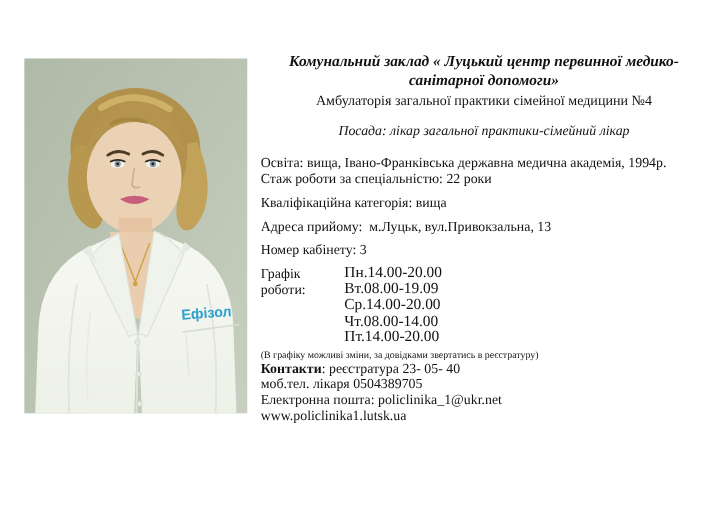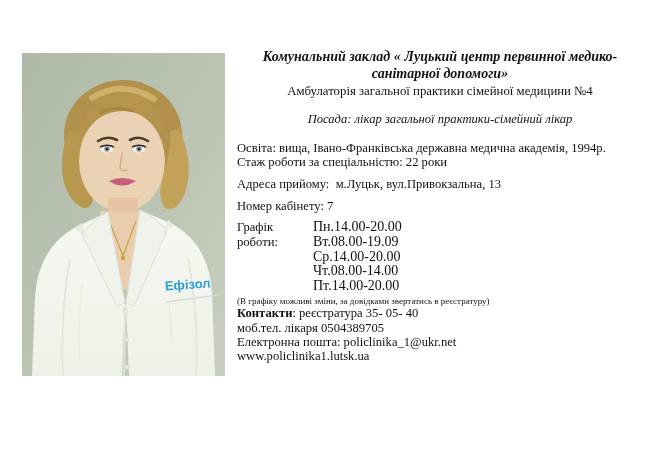--- a/index.html
+++ b/index.html
@@ -103,35 +103,36 @@
     </svg>
   </div>
 
   <div class="content">
     <div class="title">Комунальний заклад « Луцький центр первинної медико-санітарної допомоги»</div>
     <div class="subtitle">Амбулаторія загальної практики сімейної медицини №4</div>
 
     <div class="line posada">Посада: лікар загальної практики-сімейний лікар</div>
     <div class="line edu">Освіта: вища, Івано-Франківська державна медична академія, 1994р.</div>
     <div class="line">Стаж роботи за спеціальністю: 22 роки</div>
+    <div class="line cat">Кваліфікаційна категорія: вища</div>
     <div class="line addr">Адреса прийому:  м.Луцьк, вул.Привокзальна, 13</div>
-    <div class="line office">Номер кабінету: 7</div>
+    <div class="line office">Номер кабінету: 3</div>
 
     <div class="schedule">
       <span class="sched-label">Графік роботи:</span>
       <div class="sched-times">
         <div>Пн.14.00-20.00</div>
         <div>Вт.08.00-19.09</div>
         <div>Ср.14.00-20.00</div>
         <div>Чт.08.00-14.00</div>
         <div>Пт.14.00-20.00</div>
       </div>
     </div>
 
     <div class="note">(В графіку можливі зміни, за довідками звертатись в реєстратуру)</div>
 
-    <div class="cline"><b>Контакти</b><span>: реєстратура 35- 05- 40</span></div>
+    <div class="cline"><b>Контакти</b><span>: реєстратура 23- 05- 40</span></div>
     <div class="cline">моб.тел. лікаря 0504389705</div>
     <div class="cline">Електронна пошта: policlinika_1@ukr.net</div>
     <div class="cline">www.policlinika1.lutsk.ua</div>
   </div>
 
 </div>
 
 </body></html>

